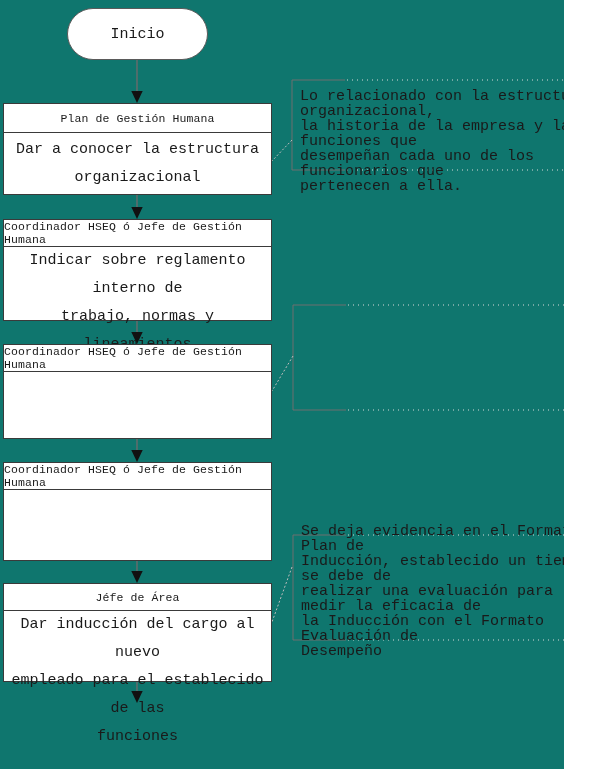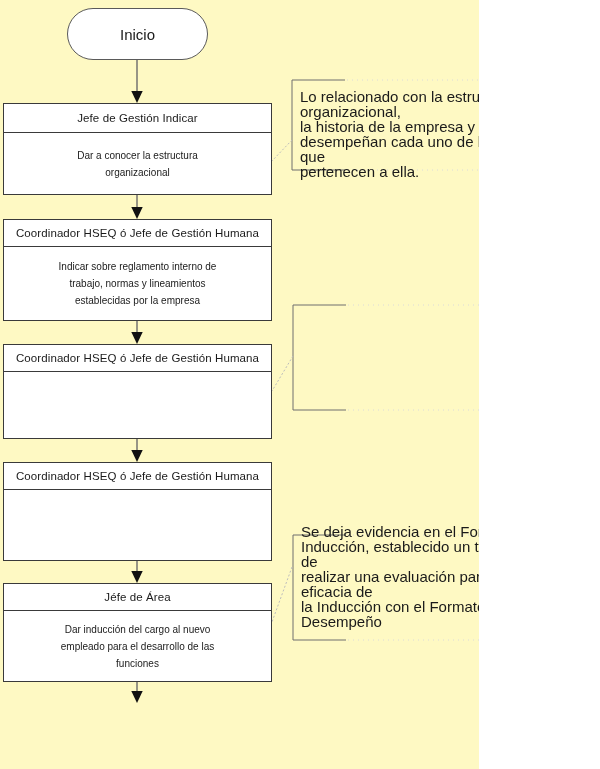--- a/index.html
+++ b/index.html
@@ -1,39 +1,39 @@
 <!DOCTYPE html>
 <html><head>
 <meta charset="utf-8">
 <style>
   html,body{margin:0;padding:0;background:#fff;}
   .canvas{
-    position:relative;width:479px;height:769px;background:#fef9c3;overflow:hidden;
-    font-family:Liberation Sans, sans-serif;color:#1a1a1a;
+    position:relative;width:564px;height:769px;background:#0f766e;overflow:hidden;
+    font-family:Liberation Mono, monospace;color:#1a1a1a;
   }
   .svg-overlay{position:absolute;left:0;top:0;width:600px;height:769px;}
   .terminator{
     position:absolute;left:67px;width:139px;border:1px solid #5a5a5a;background:#fff;
     display:flex;align-items:center;justify-content:center;font-size:15px;
   }
   .terminator.start{top:8px;height:50px;border-radius:26px;}
   .terminator.end{top:703px;height:62px;border-radius:31px;}
   .step{
     position:absolute;left:3px;width:267px;border:1px solid #3a3a3a;background:#fff;
     display:flex;flex-direction:column;
   }
   .step-role{
     height:26px;flex:0 0 auto;border-bottom:1px solid #3a3a3a;
     display:flex;align-items:center;justify-content:center;
     font-size:11.5px;letter-spacing:.1px;
   }
   .step.s1 .step-role{height:28px;}
   .step-action{
     flex:1 1 auto;display:flex;align-items:center;justify-content:center;
-    text-align:center;font-size:10px;line-height:17px;white-space:pre-line;padding:0 6px;
+    text-align:center;font-size:15px;line-height:28px;white-space:pre-line;padding:0 6px;
   }
   .s1{top:103px;height:90px;}
   .s2{top:219px;height:100px;}
   .s3{top:344px;height:93px;}
   .s4{top:462px;height:97px;}
   .s5{top:583px;height:97px;justify-content:space-between;}
   .annotation-text{
     position:absolute;width:296px;font-size:15px;line-height:15px;white-space:pre-line;
   }
   .a1{left:300px;top:89px;}
@@ -74,21 +74,21 @@
     <line x1="292" y1="140" x2="272" y2="161" stroke="#bdbdbd" stroke-width="1" stroke-dasharray="2 2"></line>
     <line x1="293" y1="356" x2="272" y2="391" stroke="#bdbdbd" stroke-width="1" stroke-dasharray="2 2"></line>
     <line x1="292" y1="567" x2="272" y2="622" stroke="#bdbdbd" stroke-width="1" stroke-dasharray="2 2"></line>
   </svg>
 
   <div class="terminator start">
     <span>Inicio</span>
   </div>
 
   <div class="step s1">
-    <div class="step-role">Jefe de Gestión Indicar</div>
+    <div class="step-role">Plan de Gestión Humana</div>
     <div class="step-action">Dar a conocer la estructura
 organizacional</div>
   </div>
 
   <div class="step s2">
     <div class="step-role">Coordinador HSEQ ó Jefe de Gestión Humana</div>
     <div class="step-action">Indicar sobre reglamento interno de
 trabajo, normas y lineamientos
 establecidas por la empresa</div>
   </div>
@@ -97,21 +97,21 @@
     <div class="step-role">Coordinador HSEQ ó Jefe de Gestión Humana</div>
   </div>
 
   <div class="step s4">
     <div class="step-role">Coordinador HSEQ ó Jefe de Gestión Humana</div>
   </div>
 
   <div class="step s5">
     <div class="step-role">Jéfe de Área</div>
     <div class="step-action">Dar inducción del cargo al nuevo
-empleado para el desarrollo de las
+empleado para el establecido de las
 funciones</div>
   </div>
 
   <div class="annotation-text a1">Lo relacionado con la estructura organizacional,
 la historia de la empresa y las funciones que
 desempeñan cada uno de los funcionarios que
 pertenecen a ella.</div>
   <div class="annotation-text a3">Se deja evidencia en el Formato Plan de
 Inducción, establecido un tiempo se debe de
 realizar una evaluación para medir la eficacia de

